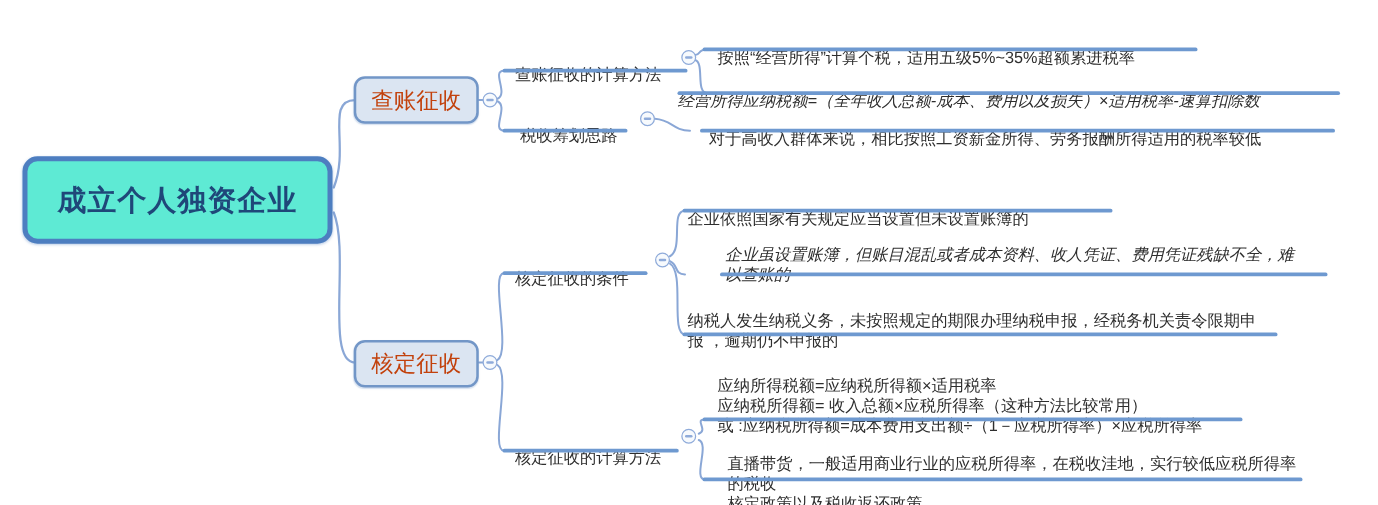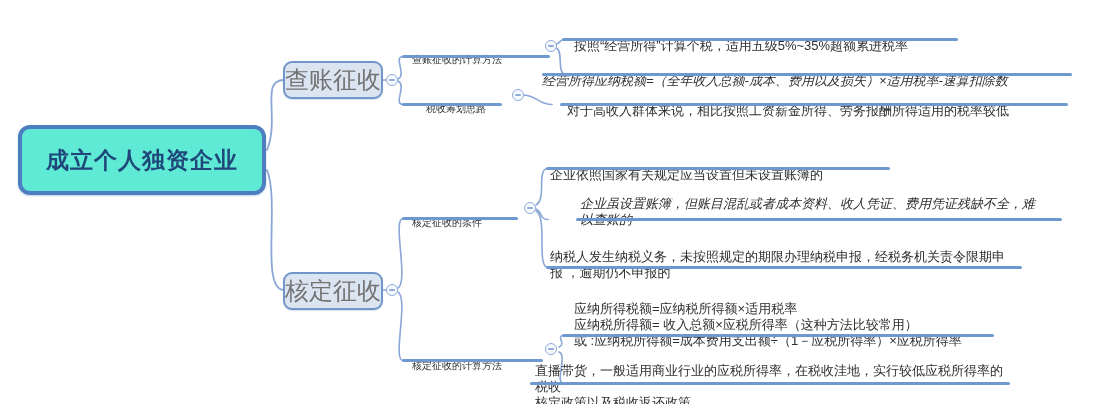--- a/index.html
+++ b/index.html
@@ -19,31 +19,31 @@
     box-shadow:0 1px 2px rgba(77,126,192,.35);
   }
   .root span{font-size:23px;font-weight:bold;color:#1F4779;letter-spacing:1px;}
 
   .box{
     position:absolute;width:100px;height:38px;box-sizing:border-box;
     border:2px solid #7296C7;border-radius:9px;background:#DBE5F2;
     display:flex;align-items:center;justify-content:center;
     box-shadow:0 1px 1px rgba(114,150,199,.3);
   }
-  .box span{font-size:24px;color:#737373;}
+  .box span{font-size:18px;color:#c2410c;}
 
   .lnode{
     position:absolute;box-sizing:border-box;color:#2E2E2E;
     white-space:pre-line;line-height:16px;
   }
   .lnode::after{
     content:"";position:absolute;left:0;right:0;bottom:0;height:3px;
     background:#6E99D0;border-radius:2px;
   }
-  .lnode.lvl3{font-size:10px;}
+  .lnode.lvl3{font-size:13px;}
   .lnode.leaf{font-size:13px;}
 
   .toggle{
     position:absolute;width:12px;height:12px;box-sizing:border-box;
     border:1px solid #8FABDA;border-radius:50%;background:#F7FAFD;cursor:pointer;
   }
   .toggle .minus{
     display:block;width:6px;height:2px;background:#8FABDA;border-radius:1px;
     margin:4px auto 0 auto;
   }
@@ -79,21 +79,21 @@
   <div class="box" style="left:283px;top:61px;">
     <span>查账征收</span>
   </div>
   <div class="box" style="left:283px;top:272px;">
     <span>核定征收</span>
   </div>
 
   <div class="lnode lvl3" style="left:402px;top:36px;width:148px;height:22px;padding-left:10px;">
     <span>查账征收的计算方法</span>
   </div>
-  <div class="lnode lvl3" style="left:402px;top:85px;width:100px;height:21px;padding-left:24px;">
+  <div class="lnode lvl3" style="left:402px;top:85px;width:100px;height:21px;padding-left:14px;">
     <span>税收筹划思路</span>
   </div>
   <div class="lnode lvl3" style="left:402px;top:199px;width:116px;height:21px;padding-left:10px;">
     <span>核定征收的条件</span>
   </div>
   <div class="lnode lvl3" style="left:402px;top:342px;width:141px;height:20px;padding-left:10px;">
     <span>核定征收的计算方法</span>
   </div>
 
   <div class="lnode leaf" style="left:562px;top:22px;width:396px;height:19px;padding-left:12px;">
@@ -116,21 +116,21 @@
   <div class="lnode leaf" style="left:546px;top:229px;width:476px;height:40px;padding-left:4px;padding-top:4px;">
     <span>纳税人发生纳税义务，未按照规定的期限办理纳税申报，经税务机关责令限期申
 报 ，逾期仍不申报的</span>
   </div>
 
   <div class="lnode leaf" style="left:562px;top:284px;width:432px;height:53px;padding-left:12px;padding-top:1px;">
     <span>应纳所得税额=应纳税所得额×适用税率
 应纳税所得额= 收入总额×应税所得率（这种方法比较常用）
 或 :应纳税所得额=成本费用支出额÷（1－应税所得率）×应税所得率</span>
   </div>
-  <div class="lnode leaf" style="left:530px;top:343px;width:480px;height:42px;padding-left:5px;padding-top:4px;">
+  <div class="lnode leaf" style="left:562px;top:343px;width:480px;height:42px;padding-left:20px;padding-top:4px;">
     <span>直播带货，一般适用商业行业的应税所得率，在税收洼地，实行较低应税所得率的税收
 核定政策以及税收返还政策</span>
   </div>
 
   <div class="toggle" style="left:386px;top:74px;">
     <span class="minus"></span>
   </div>
   <div class="toggle" style="left:386px;top:284px;">
     <span class="minus"></span>
   </div>

